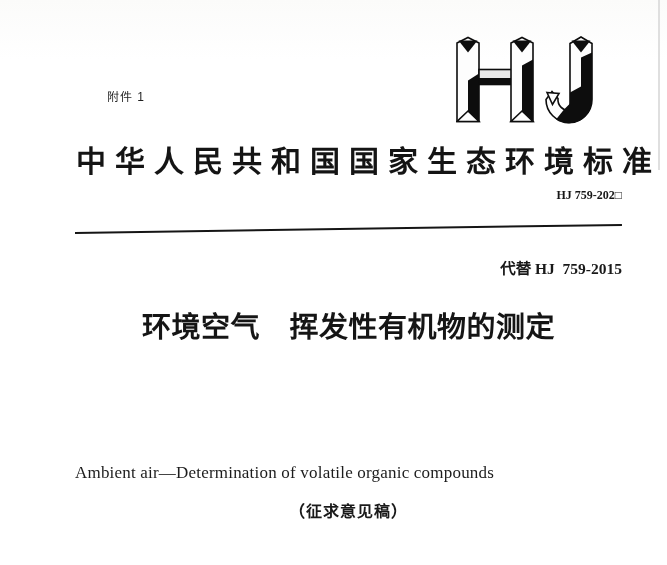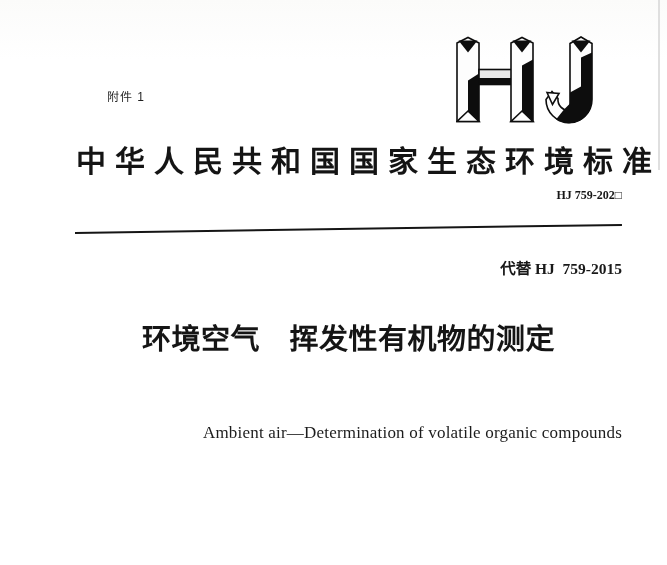--- a/index.html
+++ b/index.html
@@ -52,26 +52,26 @@
   .rule{
     position:absolute;left:75px;top:232px;width:547px;height:2.2px;
     background:#151515;
     transform:rotate(-0.85deg);transform-origin:left center;
   }
   .title-cn{
     position:absolute;left:75px;width:547px;text-align:center;
     font-weight:700;color:#151515;
     font-size:29px;letter-spacing:0.5px;white-space:pre;
   }
-  .title-cn.l1{top:315px;}
+  .title-cn.l1{top:303px;}
   .title-cn.l2{top:360px;}
   .title-en{
-    position:absolute;left:75px;width:547px;text-align:right;
+    position:absolute;left:75px;width:547px;text-align:left;
     font-family:"Liberation Serif", serif;
-    font-size:17px;color:#1c1c1c;letter-spacing:0.2px;white-space:pre;
+    font-size:17px;color:#1c1c1c;letter-spacing:0.2px;white-space:pre;margin-top:40px;
   }
   .title-en.l1{top:423px;}
   .title-en.l2{top:461px;}
   .draft-note{
     position:absolute;left:75px;top:498px;width:547px;text-align:center;
     font-weight:700;font-size:16px;color:#1a1a1a;letter-spacing:1px;
   }
   .logo svg{display:block;width:100%;height:100%;}
 </style>
 </head>
@@ -115,14 +115,15 @@
   <div class="replaces">代替 HJ  759-2015</div>
 
   <div class="rule"></div>
 
   <div class="title-cn l1">环境空气　挥发性有机物的测定</div>
 
 
   <div class="title-en l1">Ambient air—Determination of volatile organic compounds</div>
 
 
+  <div class="draft-note">（征求意见稿）</div>
 
 </div>
 
 </body></html>

